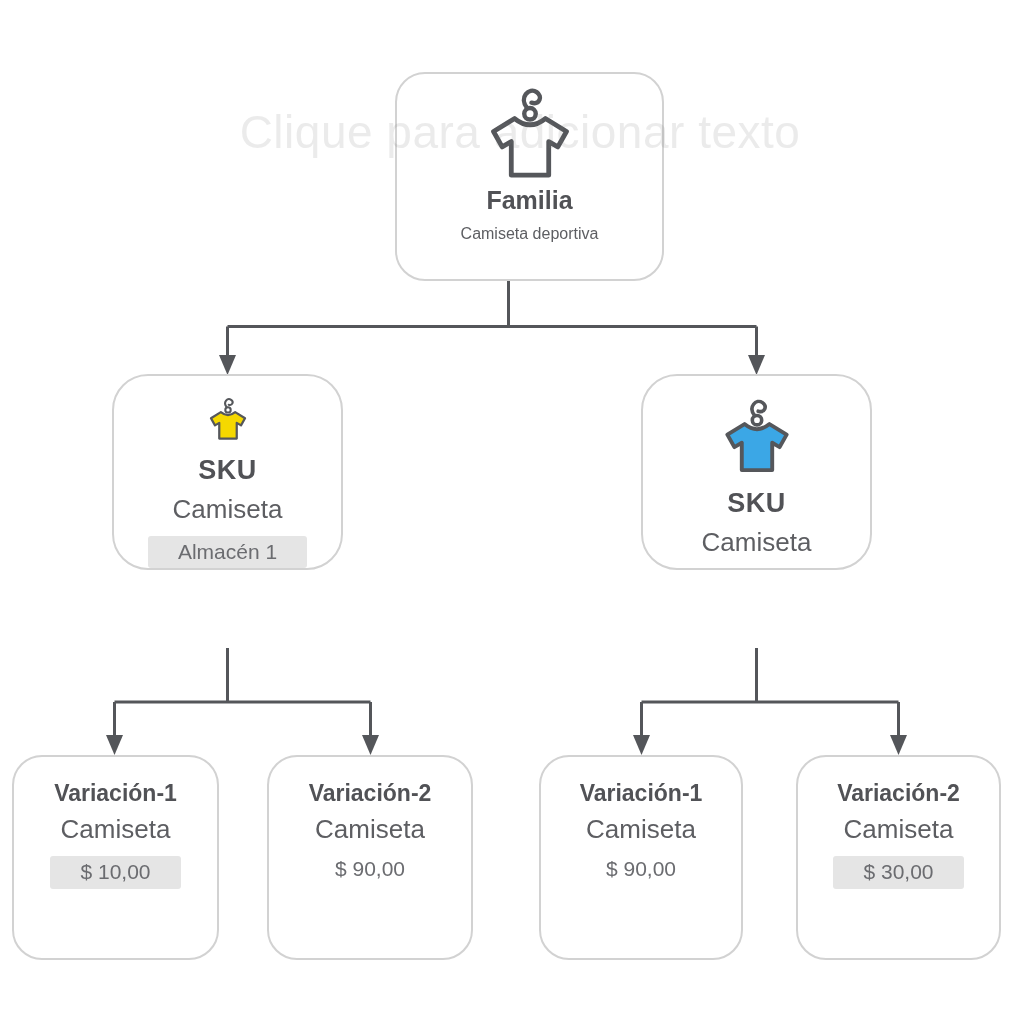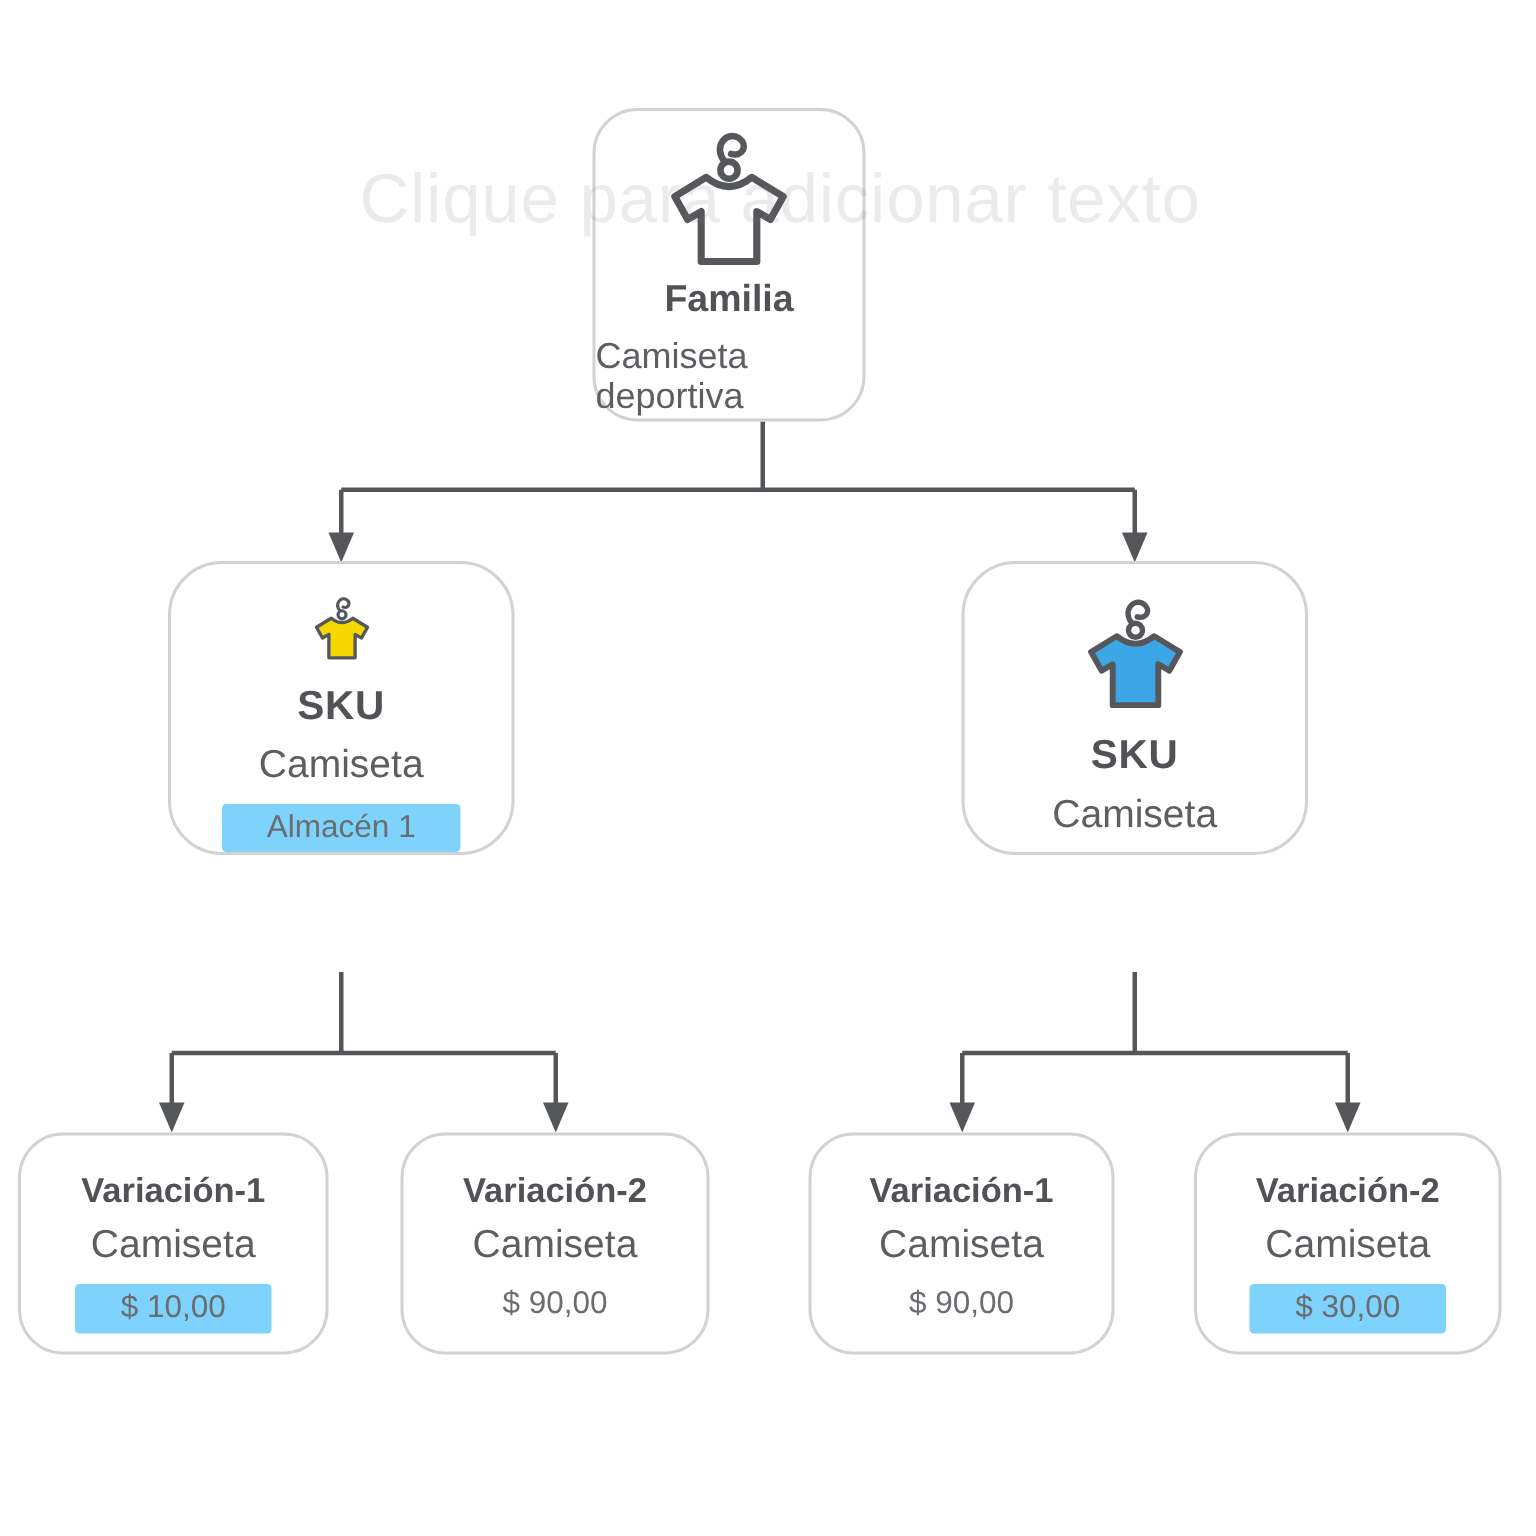--- a/index.html
+++ b/index.html
@@ -7,44 +7,44 @@
        font-family:"Liberation Sans","DejaVu Sans",sans-serif;}
 
   .canvas{position:absolute;inset:0;width:1024px;height:1024px;}
 
   .connectors{position:absolute;left:0;top:0;width:1024px;height:1024px;z-index:1;}
 
   .node{position:absolute;background:#ffffff;border:2px solid #d2d2d2;
         box-sizing:border-box;display:flex;flex-direction:column;align-items:center;
         z-index:2;}
 
-  .node-familia{left:395px;top:72px;width:182px;height:209px;border-radius:30px;padding-top:10px;}
+  .node-familia{left:395px;top:72px;width:269px;height:209px;border-radius:30px;padding-top:10px;}
   .node-sku{top:374px;width:231px;height:196px;border-radius:36px;padding-top:20px;}
   .node-sku-1{left:112px;}
   .node-sku-2{left:641px;}
-  .node-variation{top:755px;height:148px;border-radius:30px;padding-top:23px;}
+  .node-variation{top:755px;height:205px;border-radius:30px;padding-top:23px;}
   .node-var-1{left:12px;width:207px;}
   .node-var-2{left:267px;width:206px;}
   .node-var-3{left:539px;width:204px;}
   .node-var-4{left:796px;width:205px;}
 
   .shirt-icon-lg{width:98px;height:96px;}
   .shirt-icon-md{width:80px;height:78px;}
   .tee{stroke:#55575b;stroke-width:5;stroke-linejoin:round;}
   .hook{stroke:#55575b;stroke-width:4.6;stroke-linecap:round;fill:none;}
   .ring{stroke:#55575b;stroke-width:4.6;fill:none;}
 
   .title{font-weight:700;color:#515256;line-height:1.15;}
   .node-familia .title{font-size:25px;margin-top:6px;}
   .node-sku .title{font-size:27px;margin-top:14px;letter-spacing:0.5px;}
   .node-variation .title{font-size:23px;}
   .subtitle{font-size:26px;color:#5d5e62;margin-top:9px;line-height:1.15;}
-  .node-familia .subtitle{font-size:24px;margin-top:10px;}
+  .node-familia .subtitle{font-size:16px;margin-top:10px;}
   .meta{font-size:21px;color:#6b6c70;margin-top:11px;line-height:1.25;}
-  .hl{background:#7dd3fc;padding:3px 30px;border-radius:3px;}
+  .hl{background:#e5e5e5;padding:3px 30px;border-radius:3px;}
 
   .watermark{position:absolute;left:0;top:105px;width:1040px;text-align:center;
              font-size:46px;letter-spacing:0.5px;color:rgba(124,124,124,0.15);
              white-space:nowrap;z-index:40;pointer-events:none;}
 </style>
 </head>
 <body>
 
 <div class="canvas">
 

